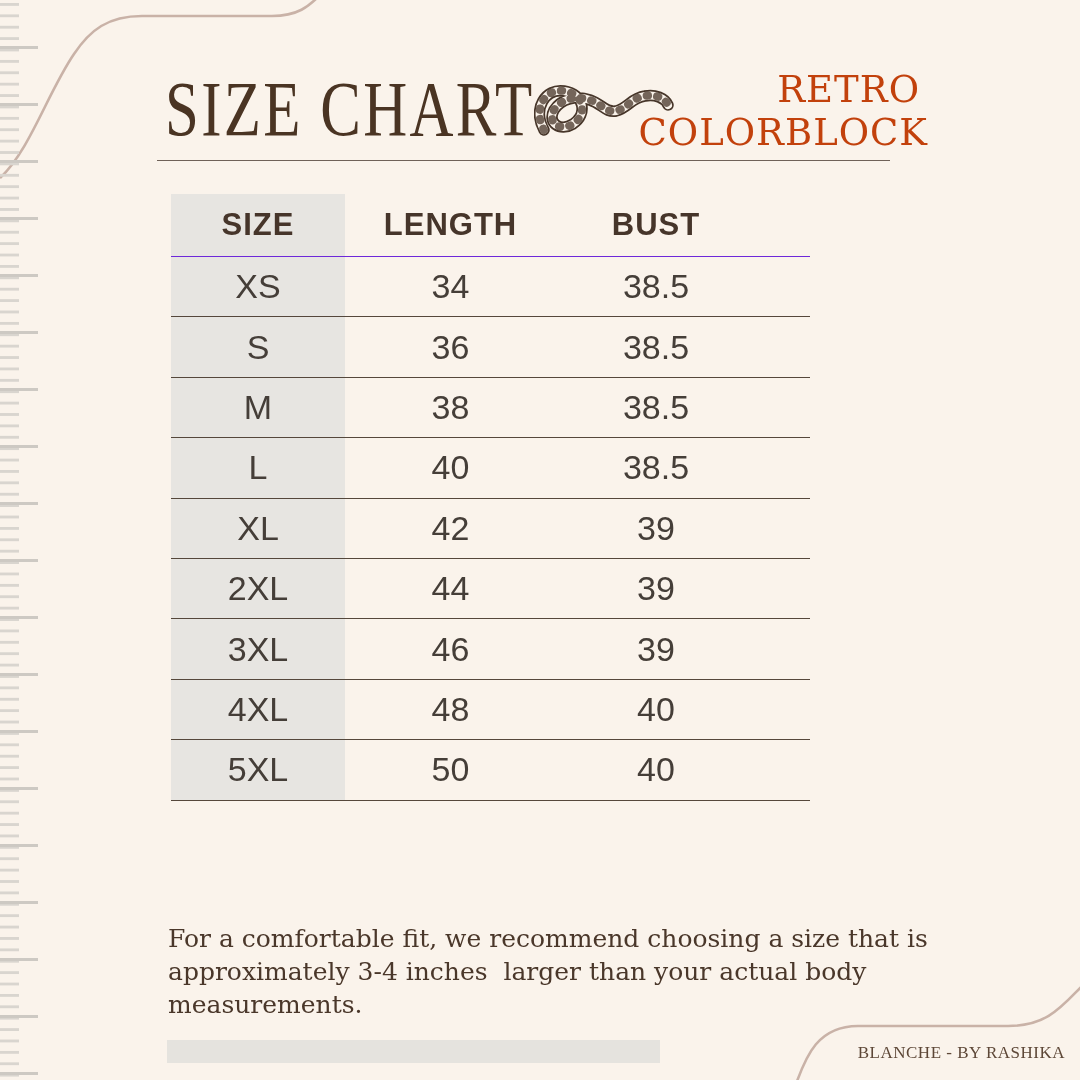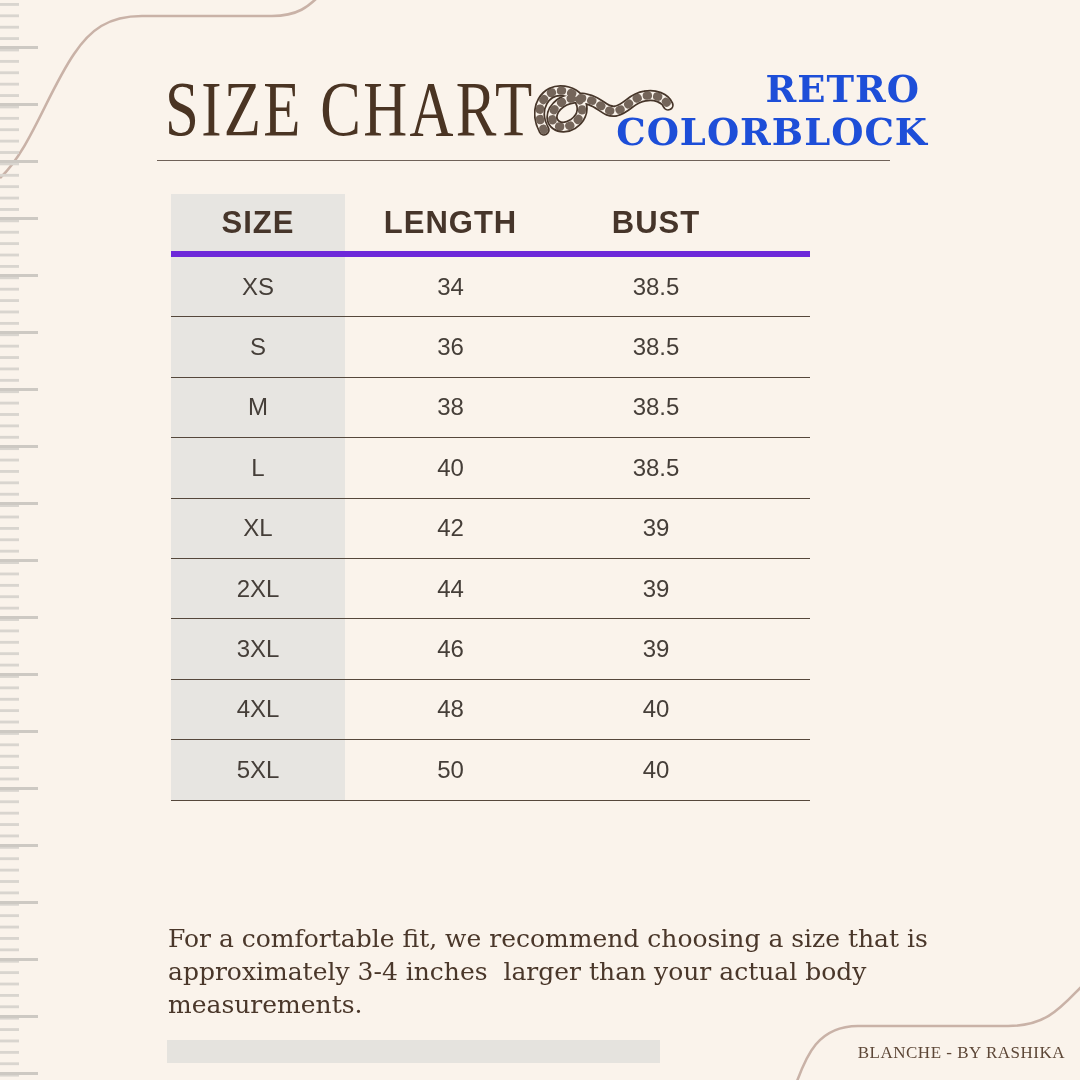--- a/index.html
+++ b/index.html
@@ -19,41 +19,41 @@
   
   .title{
     position:absolute;left:165px;top:64px;
     font-family:"Liberation Serif",serif;font-size:78px;color:#4a3423;
     letter-spacing:3px;white-space:nowrap;
     transform:scaleX(0.78);transform-origin:left top;
   }
   .tape{position:absolute;left:534px;top:72px;}
   .product{
     position:absolute;right:152px;top:68px;text-align:right;
-    font-family:"DejaVu Serif",serif;font-weight:bold;color:#1d4ed8;
+    font-family:"DejaVu Serif",serif;font-weight:normal;color:#c2410c;
     font-size:37px;line-height:43px;letter-spacing:1px;
   }
   .product .line1{padding-right:8px;}
   .divider{
     position:absolute;left:157px;top:160px;width:733px;height:0;
     border-top:1.6px solid #6f6158;
   }
   
   .size-col-bg{
     position:absolute;left:171px;top:194px;width:174px;height:606px;
     background:#e7e5e1;
   }
   .table{position:absolute;left:171px;top:194px;width:639px;}
   .trow{
     display:grid;grid-template-columns:174px 211px 200px 1fr;
     align-items:center;box-sizing:border-box;height:60.4px;
     border-bottom:1.6px solid #55473b;
   }
-  .trow.head{height:63px;border-bottom:6px solid #6d28d9;}
-  .tcell{text-align:center;font-size:24px;color:#453e38;}
+  .trow.head{height:63px;border-bottom:1px solid #6d28d9;}
+  .tcell{text-align:center;font-size:34px;color:#453e38;}
   .head .tcell{font-weight:bold;font-size:31px;color:#46352a;letter-spacing:1px;}
   
   .notes{
     position:absolute;left:168px;top:856px;width:880px;
     font-family:"DejaVu Serif",serif;font-size:25px;line-height:33px;
     color:#4a372a;white-space:pre-wrap;
   }
   
   .footer-bar{
     position:absolute;left:167px;top:1040px;width:493px;height:23px;

